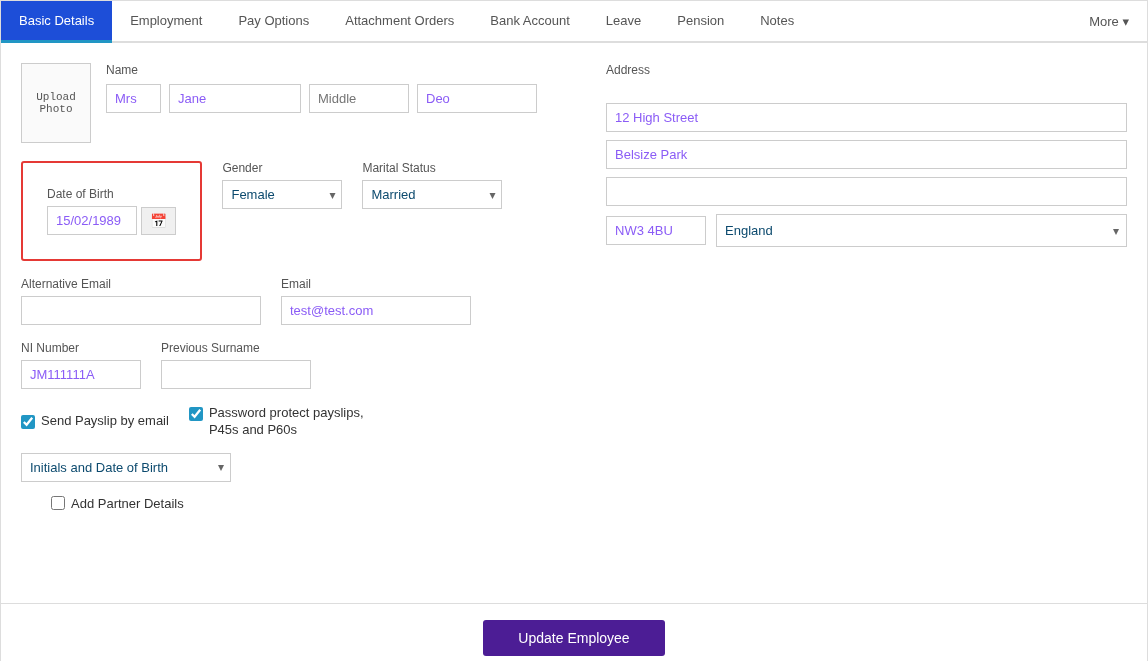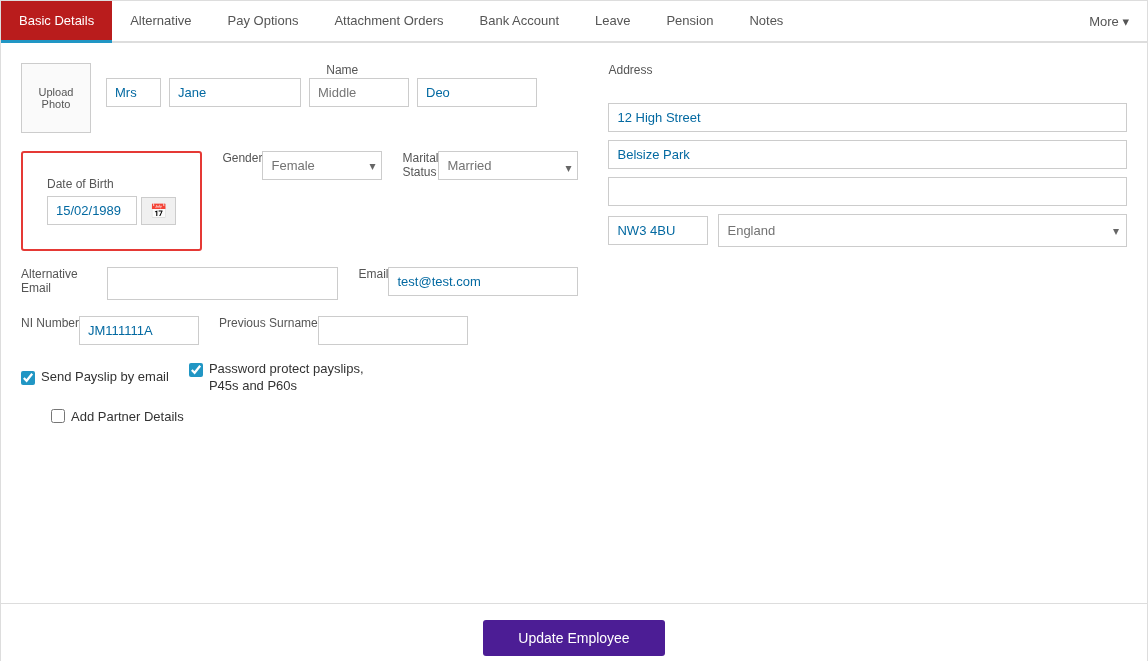--- a/index.html
+++ b/index.html
@@ -3,59 +3,59 @@
   <meta charset="utf-8">
   <style>
     * { box-sizing: border-box; margin: 0; padding: 0; }
     body { font-family: Arial, sans-serif; font-size: 13px; background: #f5f5f5; color: #333; }
 
     .page-wrapper { background: #fff; border: 1px solid #ddd; max-width: 1148px; margin: 0 auto; }
 
     
     .tabs { display: flex; border-bottom: 2px solid #ddd; background: #fff; align-items: center; }
     .tab { padding: 12px 18px; cursor: pointer; font-size: 13px; color: #555; border-bottom: 3px solid transparent; margin-bottom: -2px; white-space: nowrap; }
-    .tab.active { color: #fff; background: #b91c1c; border-bottom: 3px solid #2196c4; }
+    .tab.active { color: #fff; background: #1d4ed8; border-bottom: 3px solid #2196c4; }
     .tab-more { margin-left: auto; padding: 12px 18px; cursor: pointer; color: #555; }
 
     
     .content { display: flex; padding: 20px; gap: 30px; min-height: 560px; }
     .left-panel { flex: 0 0 555px; }
     .right-panel { flex: 1; }
 
     
     .top-row { display: flex; align-items: flex-start; gap: 15px; margin-bottom: 18px; }
-    .upload-photo { width: 70px; height: 70px; border: 1px solid #ccc; display: flex; align-items: center; justify-content: center; text-align: center; font-size: 11px; color: #555; cursor: pointer; flex-shrink: 0; background: #fafafa; }
+    .upload-photo { width: 70px; height: 80px; border: 1px solid #ccc; display: flex; align-items: center; justify-content: center; text-align: center; font-size: 11px; color: #555; cursor: pointer; flex-shrink: 0; background: #fafafa; font-family: Liberation Mono, monospace; }
     .name-section { flex: 1; }
-    .field-label { font-size: 12px; color: #555; margin-bottom: 1px; display: block; text-align: center; }
+    .field-label { font-size: 12px; color: #555; margin-bottom: 7px; display: block; }
     .name-row { display: flex; gap: 8px; }
     .name-row input { border: 1px solid #ccc; padding: 6px 8px; font-size: 13px; color: #333; outline: none; }
     .input-title { width: 55px; }
     .input-first { width: 132px; }
     .input-middle { width: 100px; }
     .input-last { width: 120px; }
 
     
     .form-row { display: flex; gap: 20px; margin-bottom: 16px; align-items: flex-start; }
-    .form-group { display: flex; flex-direction: row; }
+    .form-group { display: flex; flex-direction: column; }
     .form-group label { font-size: 12px; color: #555; margin-bottom: 5px; }
 
     input[type="text"], input[type="email"] {
       border: 1px solid #ccc;
       padding: 6px 8px;
       font-size: 13px;
-      color: #0369a1;
+      color: #8b5cf6;
       outline: none;
       background: #fff;
     }
 
     select {
       border: 1px solid #ccc;
       padding: 6px 8px;
       font-size: 13px;
-      color: #737373;
+      color: #0c4a6e;
       background: #fff;
       outline: none;
       cursor: pointer;
       appearance: none;
       -webkit-appearance: none;
       padding-right: 25px;
     }
 
     .select-wrapper { position: relative; display: inline-block; }
     .select-wrapper::after {
@@ -135,21 +135,21 @@
       border-radius: 3px;
     }
   </style>
 </head>
 <body>
 
 <div class="page-wrapper">
 
   <div class="tabs">
     <div class="tab active">Basic Details</div>
-    <div class="tab">Alternative</div>
+    <div class="tab">Employment</div>
     <div class="tab">Pay Options</div>
     <div class="tab">Attachment Orders</div>
     <div class="tab">Bank Account</div>
     <div class="tab">Leave</div>
     <div class="tab">Pension</div>
     <div class="tab">Notes</div>
     <div class="tab-more">
       <span>More</span> ▾
     </div>
   </div>
@@ -235,20 +235,29 @@
         <div class="checkbox-item">
           <input type="checkbox" id="send-payslip" checked="" style="">
           <label for="send-payslip">Send Payslip by email</label>
         </div>
         <div class="checkbox-item">
           <input type="checkbox" id="password-protect" checked="" style="">
           <label for="password-protect" style="max-width:160px;">Password protect payslips, P45s and P60s</label>
         </div>
       </div>
 
+      <div class="dropdown-select" style="margin-bottom:14px;">
+        <div class="select-wrapper">
+          <select style="width:210px;">
+            <option>Initials and Date of Birth</option>
+            <option>National Insurance Number</option>
+            <option>Date of Birth only</option>
+          </select>
+        </div>
+      </div>
 
       <div class="add-partner">
         <input type="checkbox" id="add-partner" style="">
         <label for="add-partner">Add Partner Details</label>
       </div>
 
     </div>
 
     <div class="right-panel">
       <span class="address-label">Address</span>

